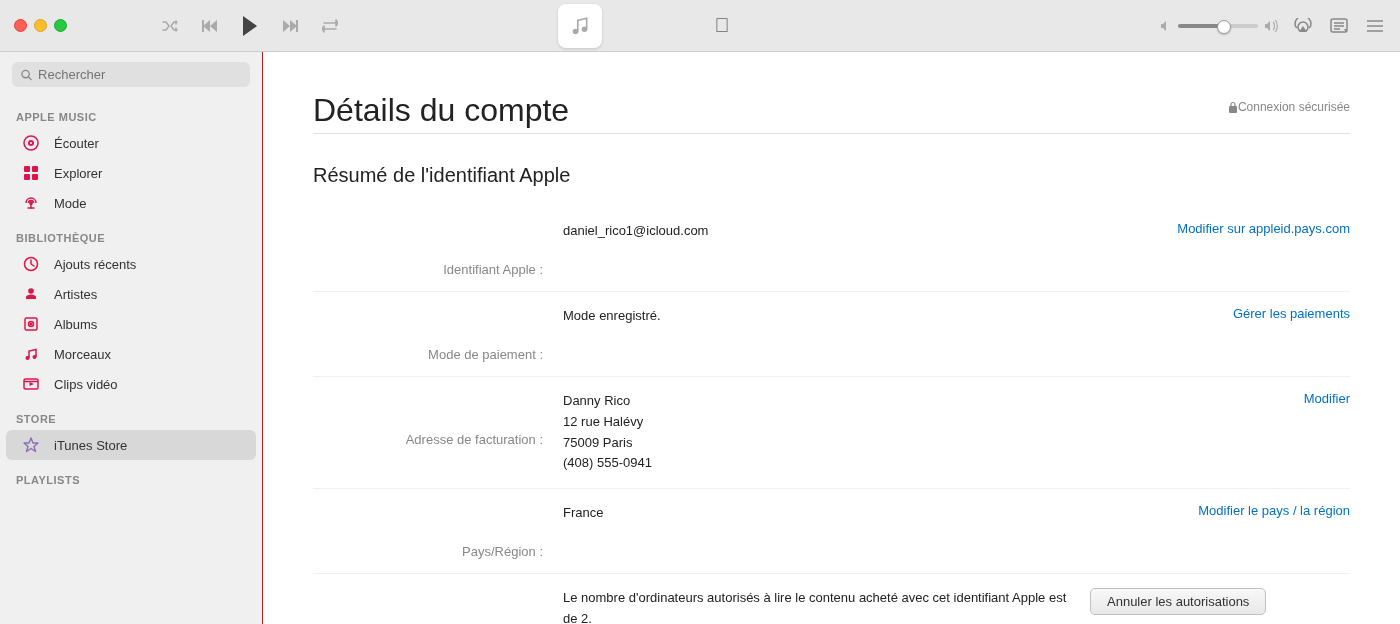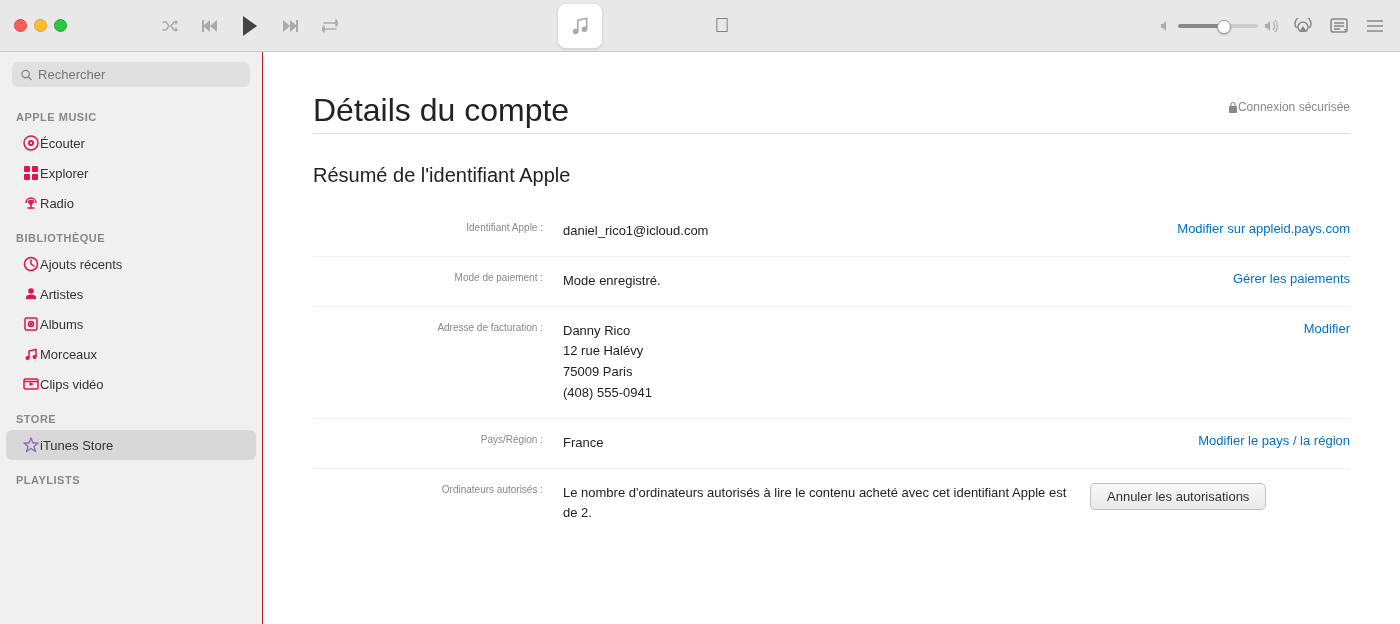--- a/index.html
+++ b/index.html
@@ -168,21 +168,21 @@
       padding: 14px 16px 5px 16px;
     }
 
     .sidebar-item {
       display: flex;
       align-items: center;
       padding: 6px 16px;
       cursor: pointer;
       border-radius: 6px;
       margin: 0 6px;
-      gap: 0;
+      gap: 14px;
       font-size: 13px;
       color: #333;
     }
     .sidebar-item.active {
       background: #d8d8d8;
     }
     .sidebar-icon {
       width: 18px;
       height: 18px;
       display: flex;
@@ -243,25 +243,26 @@
     }
     .account-row {
       display: flex;
       padding: 14px 0;
       border-bottom: 1px solid #f0f0f0;
       align-items: flex-start;
     }
     .account-row:last-child { border-bottom: none; }
     .field-label {
       color: #888;
-      font-size: 10px;
+      font-size: 13px;
       text-align: right;
       width: 230px;
       flex-shrink: 0;
       padding-top: 1px;
+      margin-top: 40px;
     }
     .field-value {
       color: #222;
       font-size: 13px;
       padding: 0 20px;
       flex: 1;
       line-height: 1.6;
     }
     .field-action {
       color: #0070c9;
@@ -416,21 +417,21 @@
     <div class="sidebar-item">
       <div class="sidebar-icon icon-radio">
         <svg width="16" height="16" viewBox="0 0 16 16" fill="none" stroke="#e0144c" stroke-width="1.5">
           <path d="M3 8c0-2.8 2.2-5 5-5s5 2.2 5 5"></path>
           <path d="M5.5 8c0-1.4 1.1-2.5 2.5-2.5S10.5 6.6 10.5 8"></path>
           <circle cx="8" cy="8" r="1.2" fill="#e0144c"></circle>
           <line x1="8" y1="9.2" x2="8" y2="13" stroke-linecap="round"></line>
           <line x1="5" y1="13" x2="11" y2="13" stroke-linecap="round"></line>
         </svg>
       </div>
-      <span>Radio</span>
+      <span>Mode</span>
     </div>
 
     <div class="sidebar-section-label">Bibliothèque</div>
     <div class="sidebar-item">
       <div class="sidebar-icon icon-recent">
         <svg width="16" height="16" viewBox="0 0 16 16" fill="none" stroke="#e0144c" stroke-width="1.5">
           <circle cx="8" cy="8" r="6.5"></circle>
           <polyline points="8,4 8,8 11,10" stroke-linecap="round" stroke-linejoin="round"></polyline>
         </svg>
       </div>

